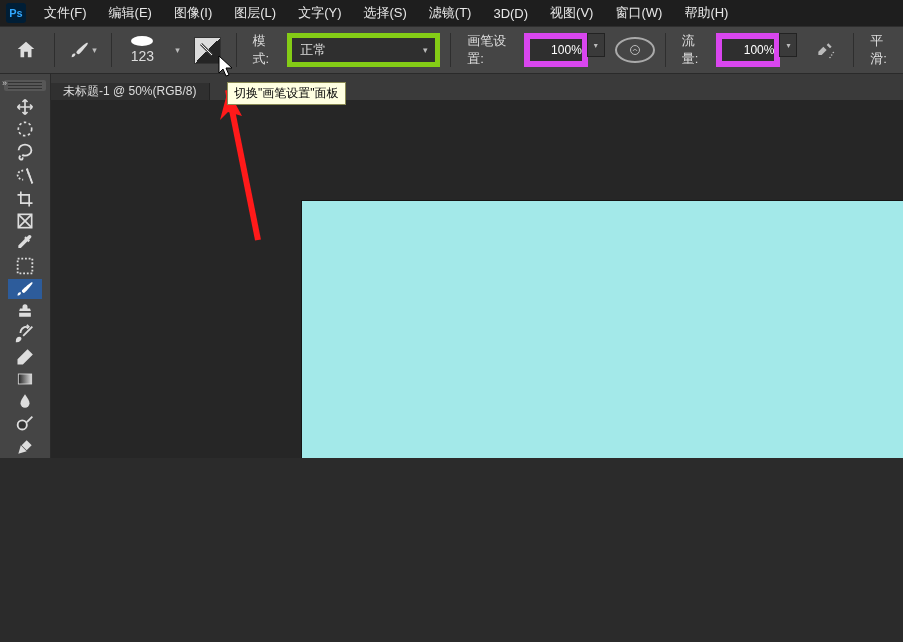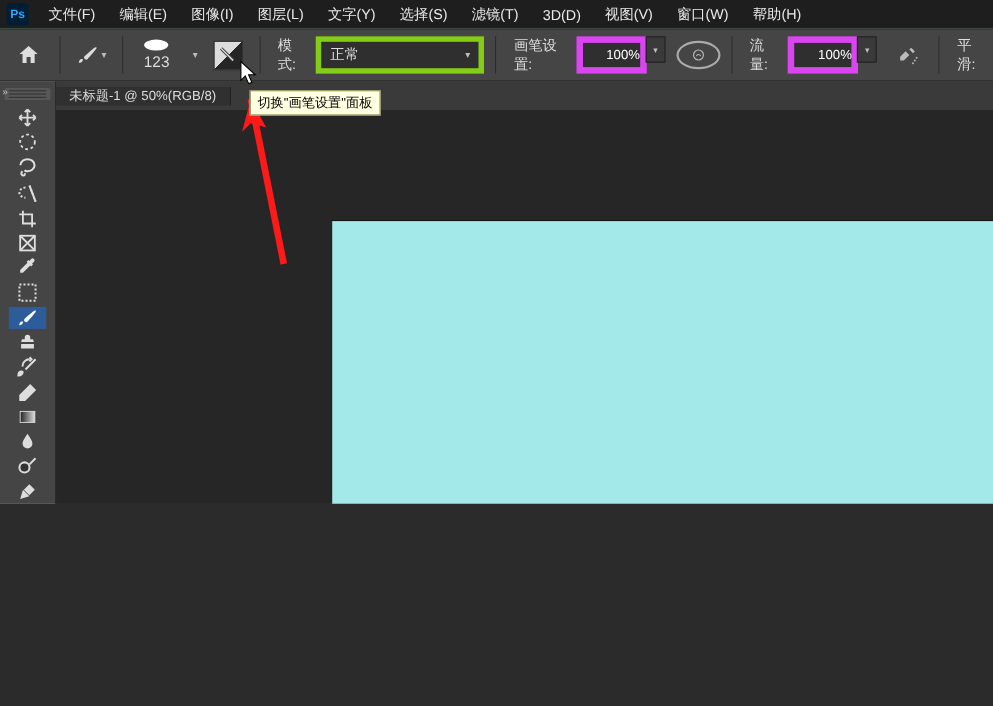--- a/index.html
+++ b/index.html
@@ -28,21 +28,21 @@
 .sep{width:1px;height:34px;background:#2e2e2e}
 
 .workspace{flex:1;display:flex;min-height:0}
 .tool-col{width:50px;background:#454545;border-right:1px solid #2a2a2a;display:flex;flex-direction:column;align-items:center;padding-top:6px}
 .tool-handle{width:34px;height:10px;background:#575757;border-radius:2px;display:flex;flex-direction:column;justify-content:center;gap:2px;padding:2px 4px;margin-bottom:6px}
 .tool-handle div{height:1px;background:#333}
 .tool{width:34px;height:30px;display:flex;align-items:center;justify-content:center;color:#e0e0e0;margin-bottom:2px;position:relative}
 .tool.active{background:#2d5c9b}
 .tool svg{display:block}
 .doc-area{flex:1;display:flex;flex-direction:column;background:#262626}
-.tab-row{height:26px;background:#3a3a3a;display:flex;align-items:center}
+.tab-row{height:26px;background:#3a3a3a;display:flex;align-items:flex-end}
 .tab{background:#303030;padding:0 12px;display:flex;align-items:center;font-size:12px;color:#ddd;border-right:1px solid #222}
 .canvas-wrap{flex:1;position:relative;background:#262626;overflow:hidden}
 .canvas{position:absolute;top:100px;left:250px;width:700px;height:540px;background:#a3e9e9;border:1px solid #151515}
 
 .tooltip{position:absolute;top:82px;left:227px;background:#ffffe1;color:#000;font-size:12px;padding:2px 6px;border:1px solid #8a8a55;white-space:nowrap;z-index:10}
 
 .cursor{position:absolute;top:55px;left:218px;z-index:11}
 
 .red-arrow{position:absolute;top:90px;left:218px;z-index:9;pointer-events:none}
 .collapse-icon{width:12px;height:30px;position:absolute;top:4px;left:2px;color:#c9c9c9;font-size:9px}

